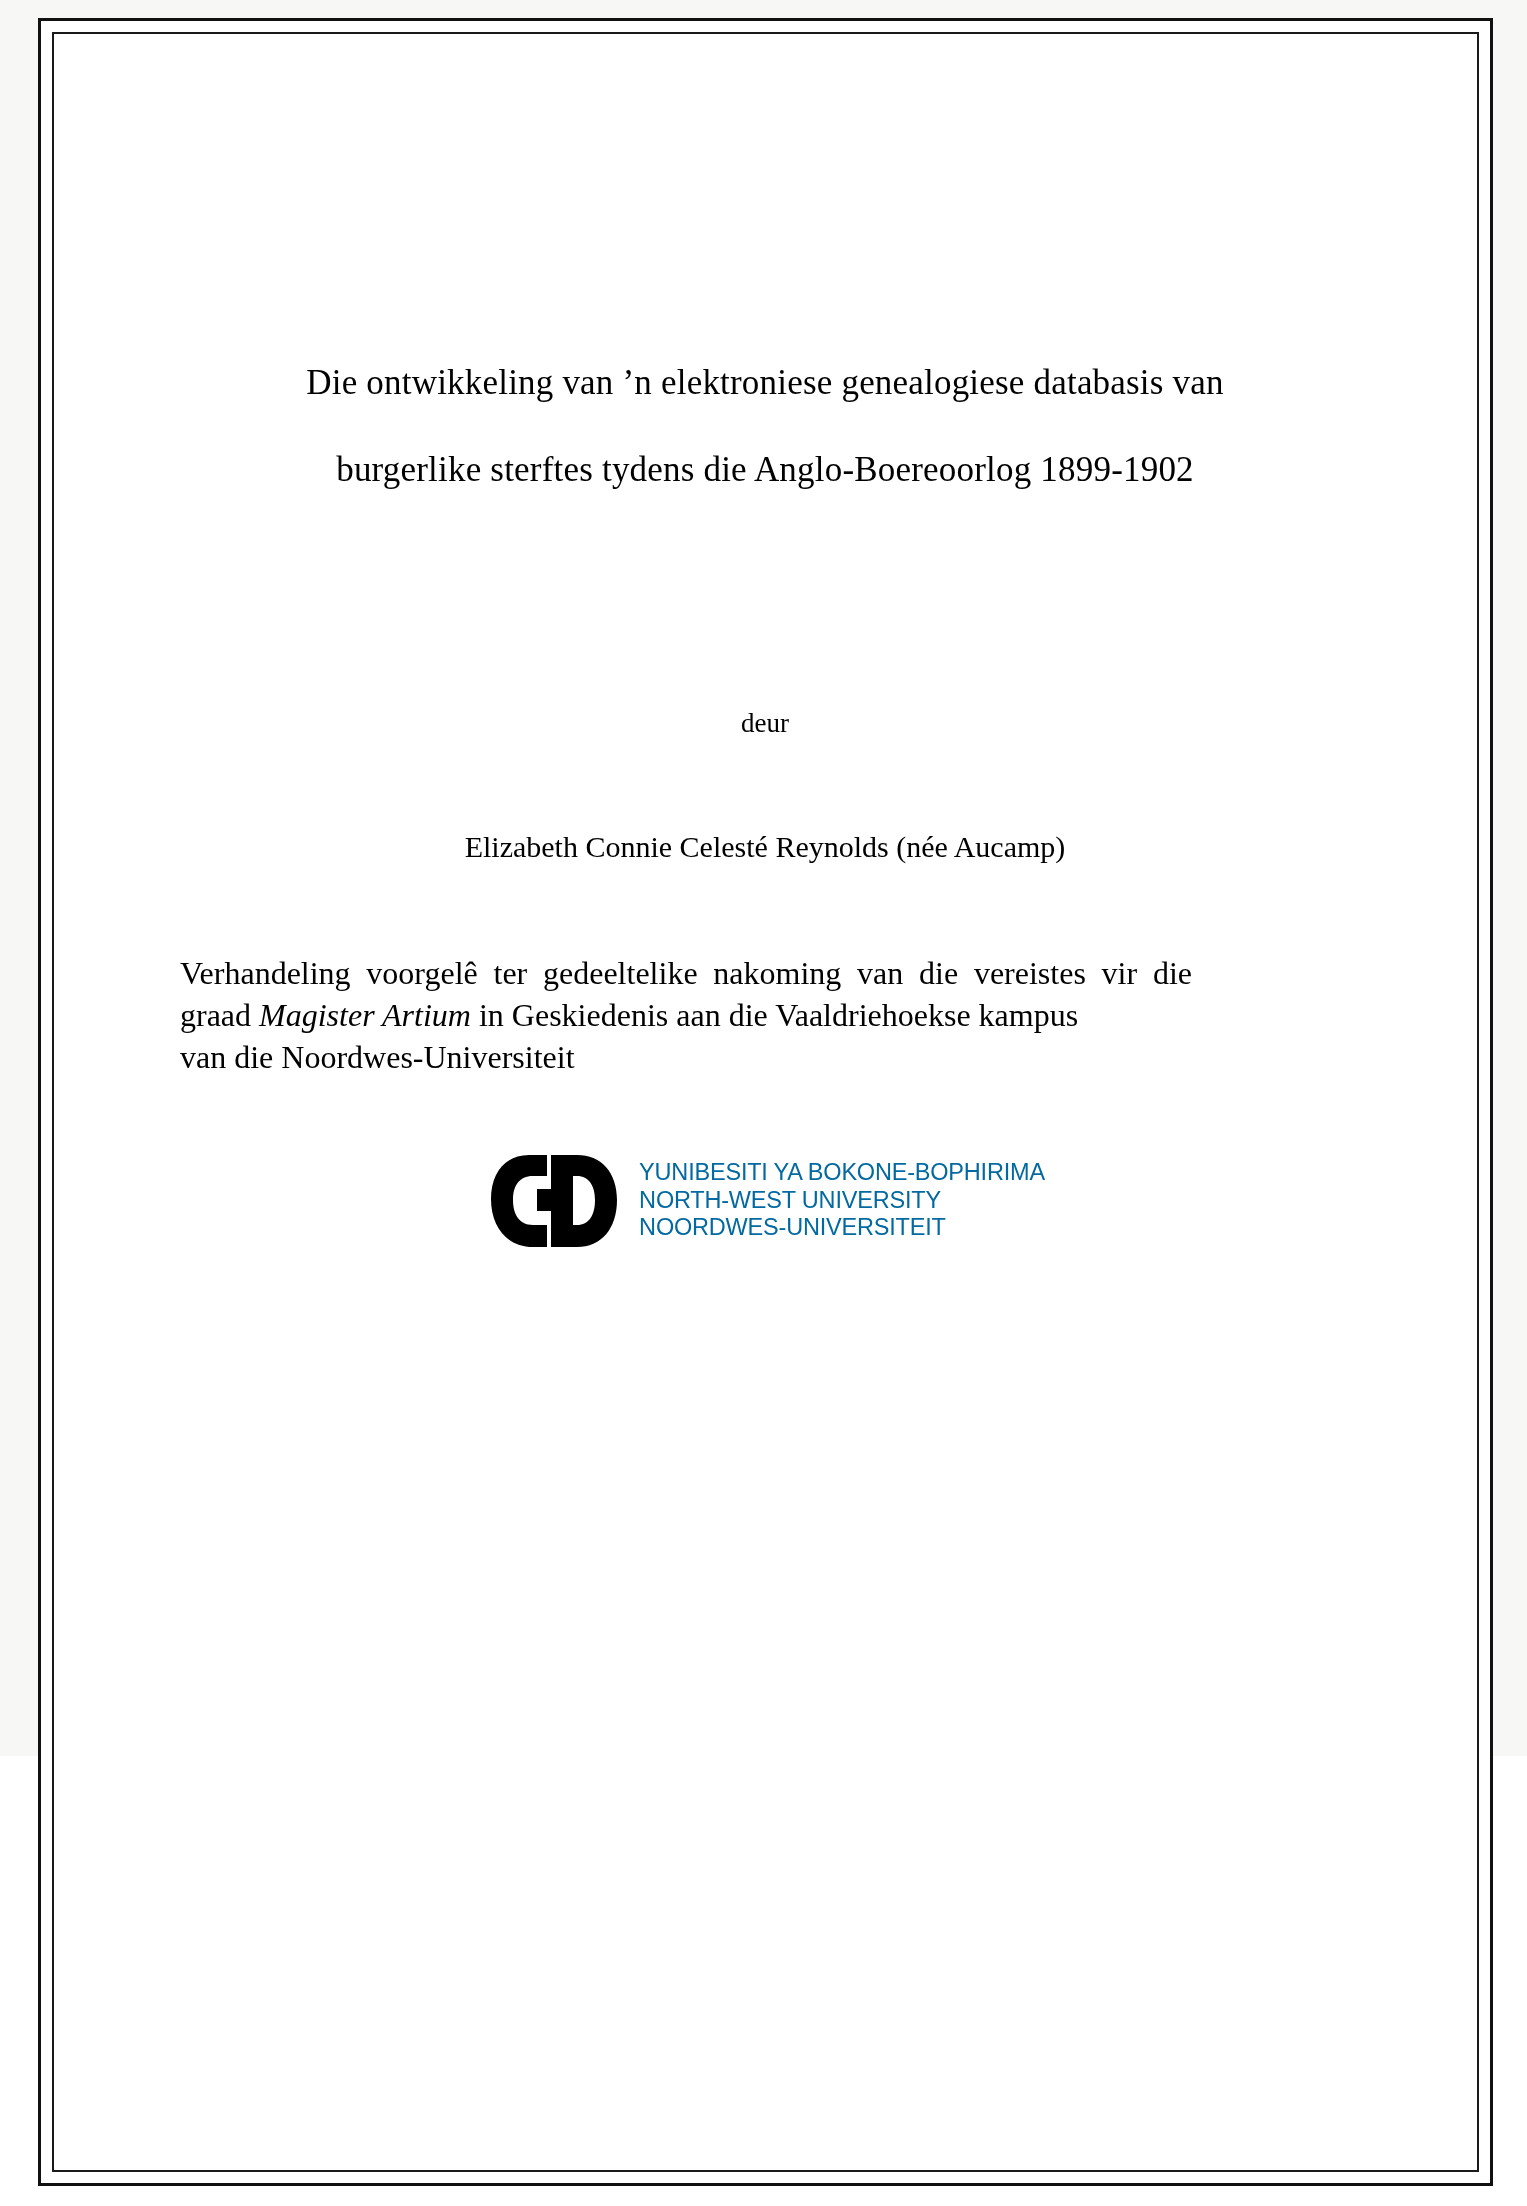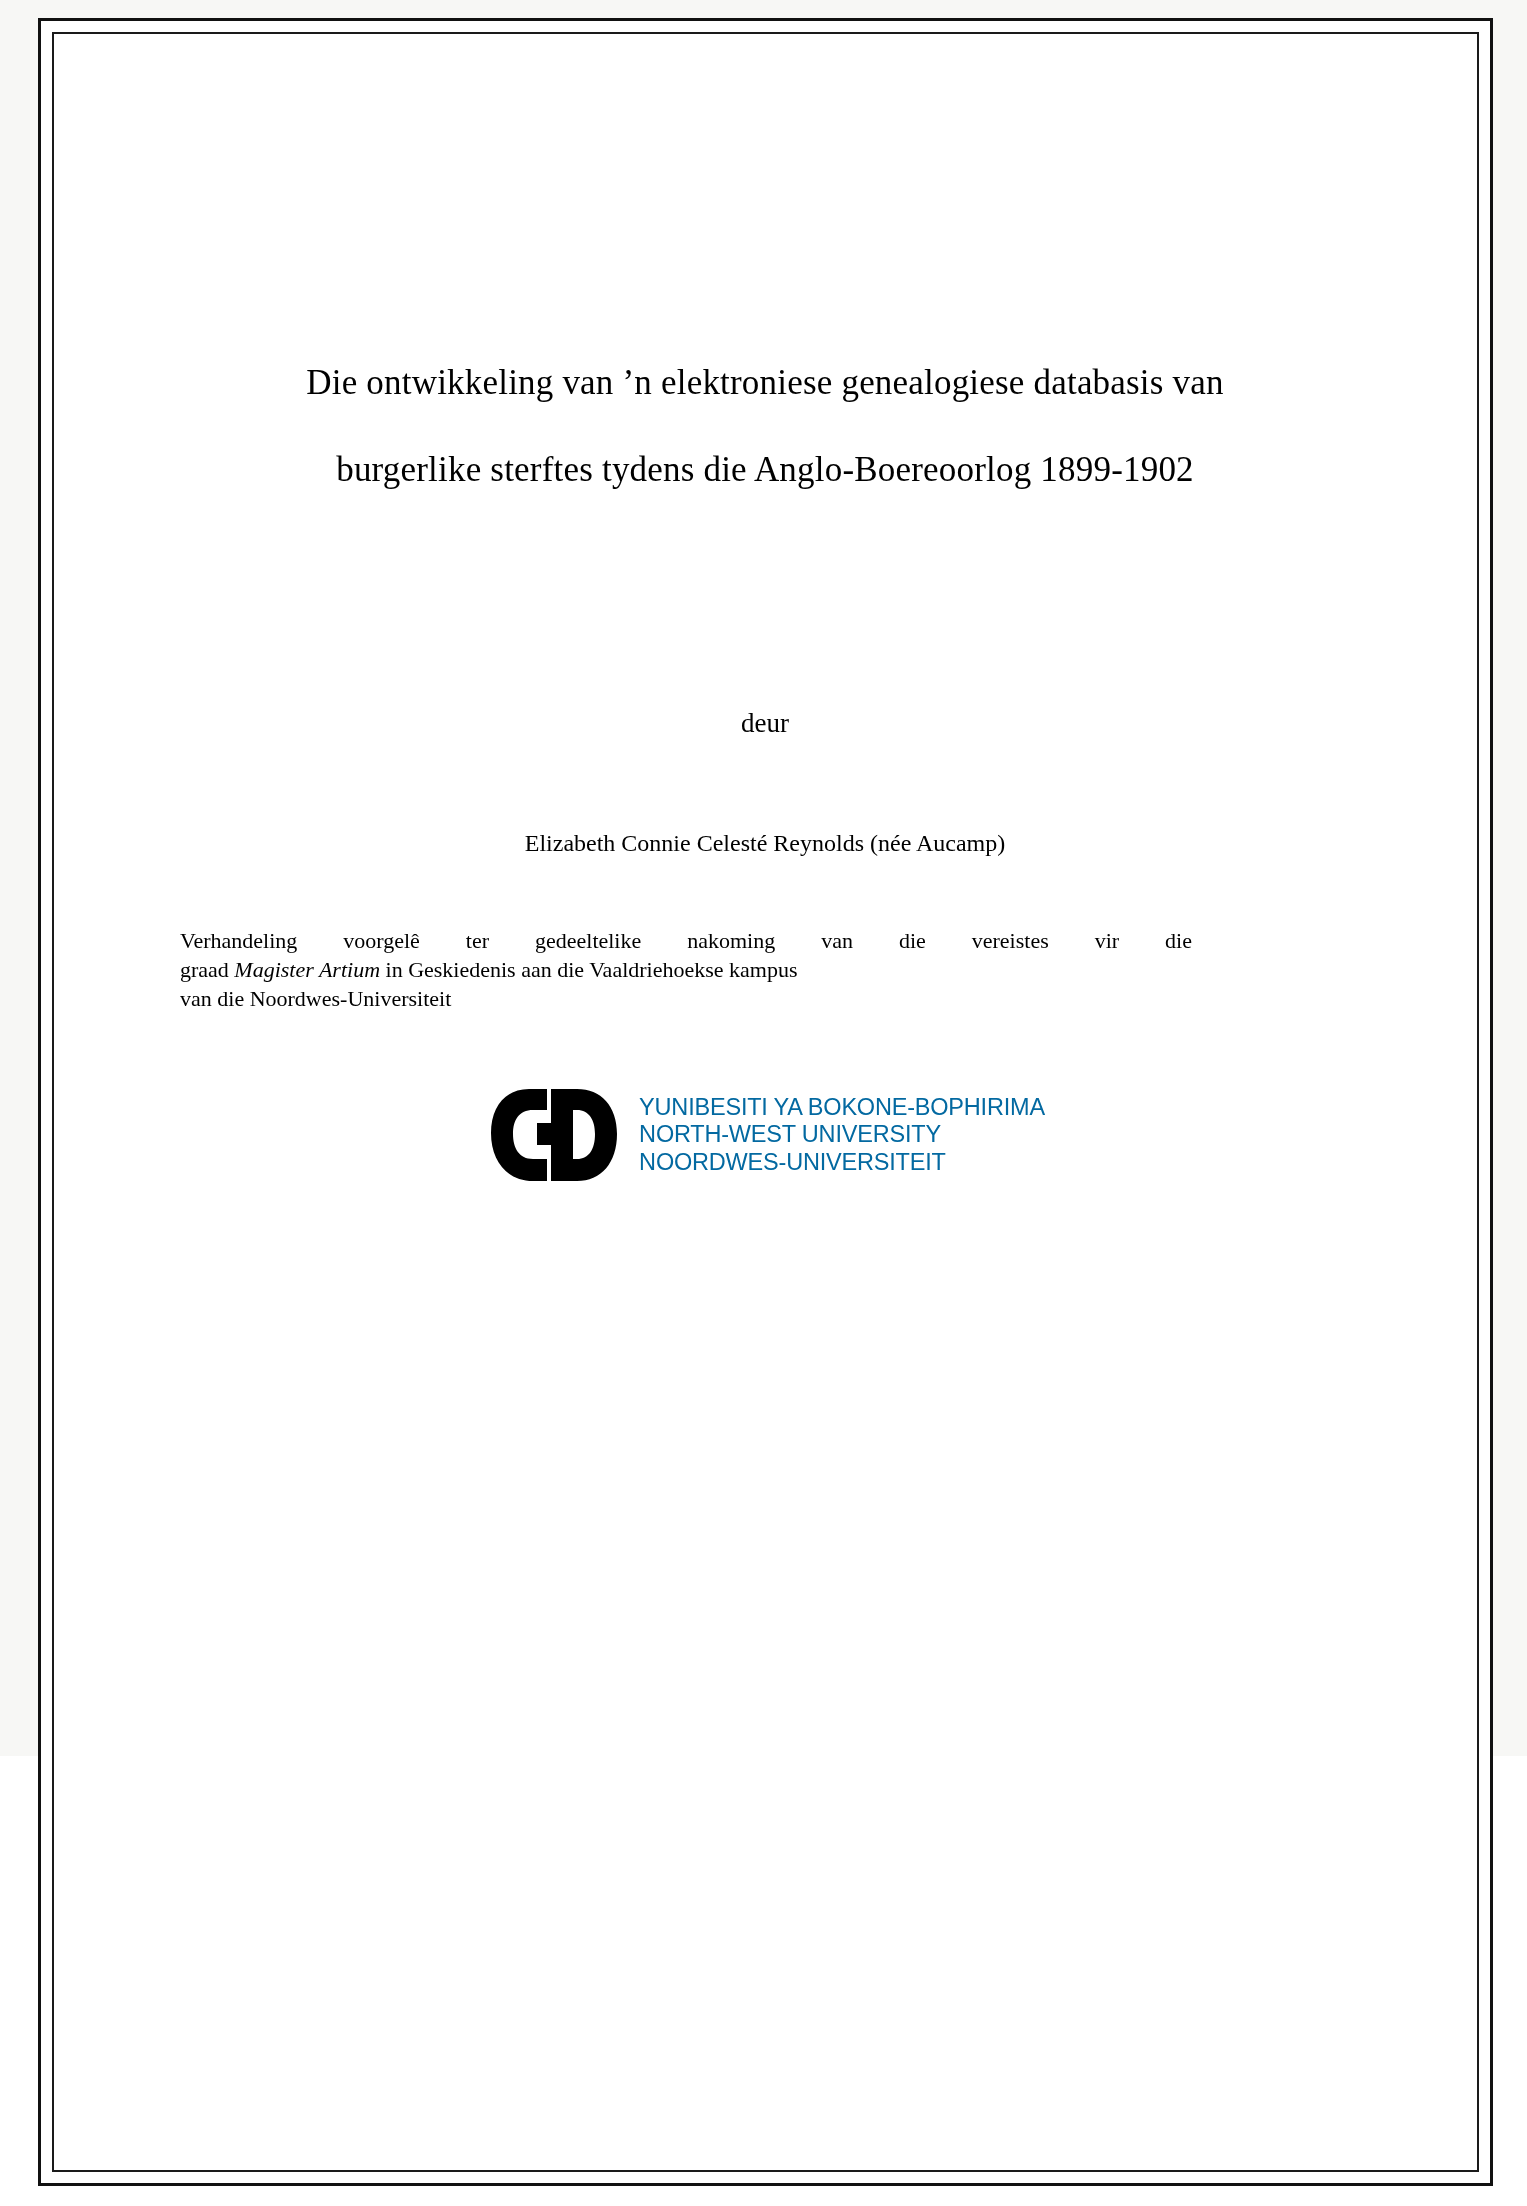--- a/index.html
+++ b/index.html
@@ -65,27 +65,27 @@
   }
 
   .deur {
     text-align: center;
     font-size: 27px;
     margin-top: 221px;
   }
 
   .author {
     text-align: center;
-    font-size: 24px;
+    font-size: 30px;
     margin-top: 91px;
   }
 
   .statement {
-    margin-top: 69px;
-    font-size: 22px;
+    margin-top: 88px;
+    font-size: 32px;
     line-height: 1.32;
     text-align: justify;
     width: 1012px;
   }
   .statement .just {
     text-align: justify;
     text-align-last: justify;
   }
   .statement .nojust {
     text-align: left;

